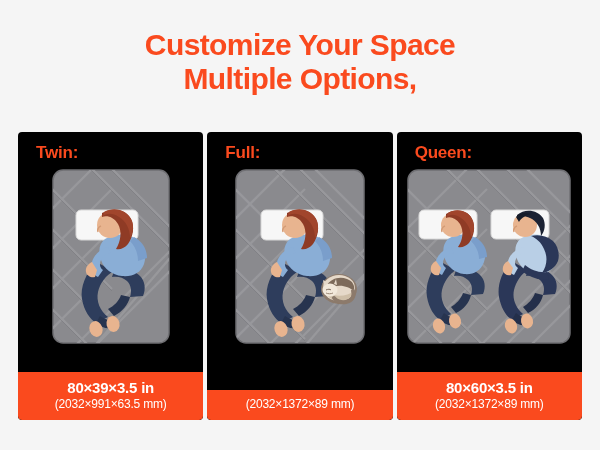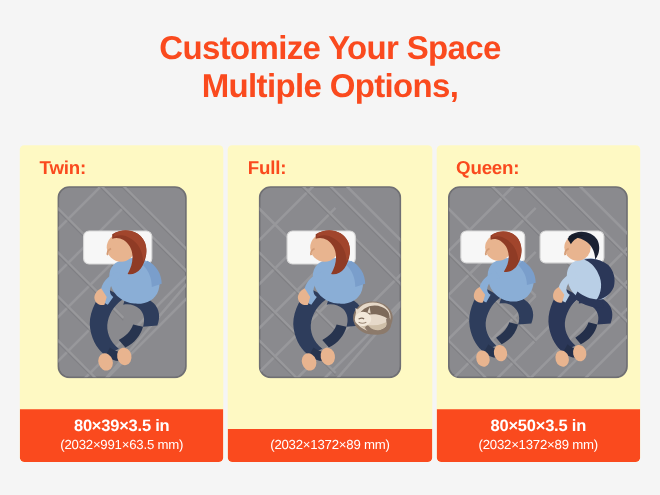--- a/index.html
+++ b/index.html
@@ -35,21 +35,21 @@
     position: absolute;
     top: 132px;
     left: 18px;
     width: 564px;
     height: 288px;
     display: flex;
     gap: 4px;
   }
   .card {
     flex: 1 1 0;
-    background: #fef9c3;
+    background: #000000;
     border-radius: 4px;
     display: flex;
     flex-direction: column;
     position: relative;
     overflow: hidden;
   }
   .card-label {
     color: #fa4a1e;
     font-weight: bold;
     font-size: 17px;
@@ -263,18 +263,18 @@
 
           <circle cx="118" cy="56" r="12" fill="#e8b48f"></circle>
 
           <path d="M110 46 C 118 39 131 41 136 49 C 139 55 138 62 134 67 C 134 59 130 52 123 49 C 117 46 112 47 110 50 Z" fill="#1b2233"></path>
           <path d="M109 48 C 112 44 118 43 124 45 C 119 46 114 49 112 53 Z" fill="#151b29"></path>
           <path d="M110 57 C 107 58 106 61 107 63" stroke="#d49c76" stroke-width="1.5" fill="none"></path>
         </g>
       </svg>
     </div>
     <div class="card-footer">
-      <div class="dim-main">80×50×3.5 in</div>
+      <div class="dim-main">80×60×3.5 in</div>
       <div class="dim-sub">(2032×1372×89 mm)</div>
     </div>
   </div>
 
 </div>
 
 </body></html>

